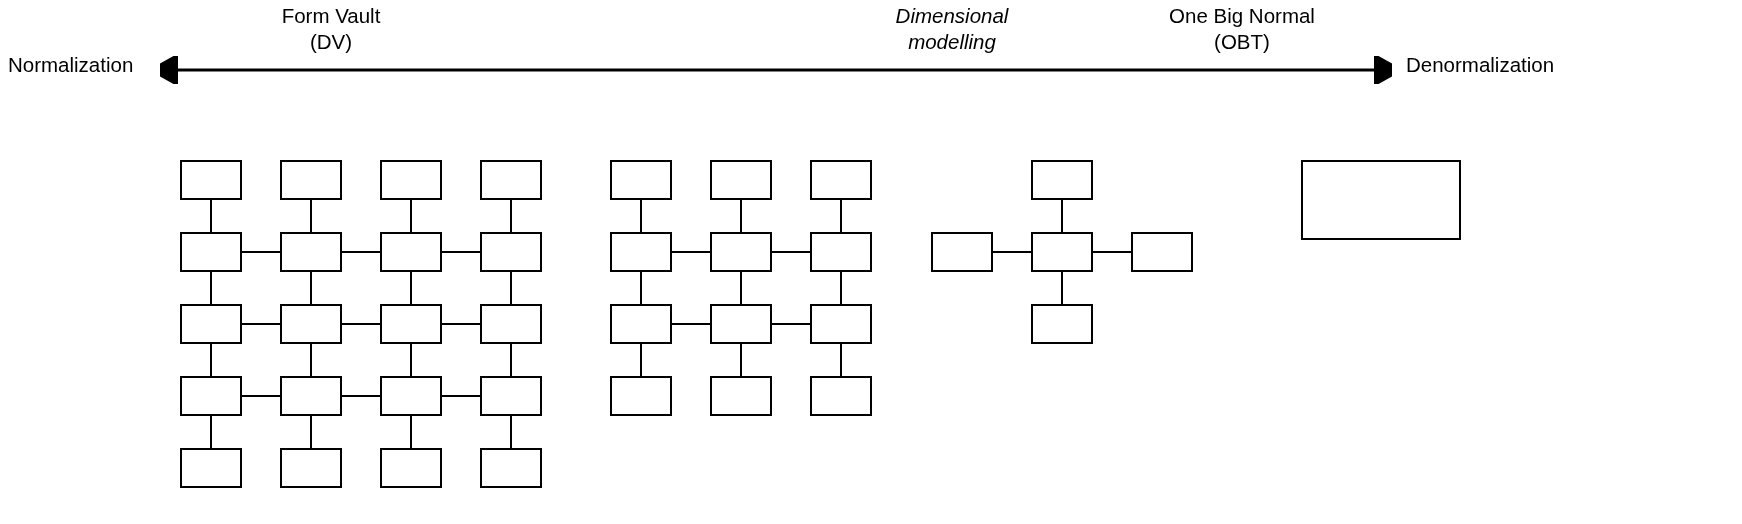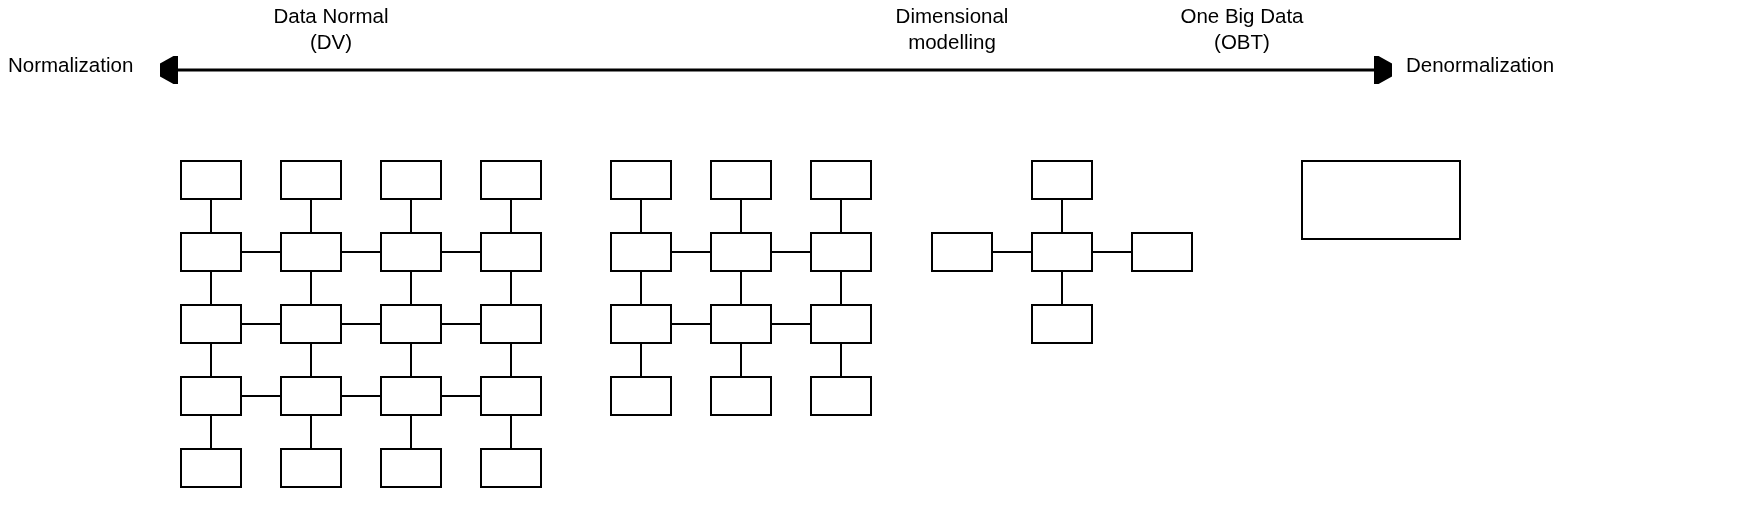--- a/index.html
+++ b/index.html
@@ -31,21 +31,21 @@
   .col-heading{
     position:absolute;
     font-size:20.5px;
     line-height:26px;
     text-align:center;
     white-space:pre-line;
     color:#000;
   }
   #heading-dv   {left:220px;  top:3px; width:222px;}
   #heading-3nf  {left:556px;  top:3px; width:222px;}
-  #heading-dim  {left:841px;  top:3px; width:222px;}
+  #heading-dim  {left:841px;  top:3px; width:222px;font-style:italic;}
   #heading-obt  {left:1131px; top:3px; width:222px;}
 
   
   .block{position:absolute;}
   .node{
     position:absolute;
     box-sizing:border-box;
     border:2.2px solid #000;
     background:#fff;
   }
@@ -61,28 +61,28 @@
   #block-dim {left:0;top:0;width:1742px;height:524px;}
   #block-obt {left:0;top:0;width:1742px;height:524px;}
 
   #obt-box{left:1301px;top:160px;width:160px;height:80px;}
 </style>
 </head>
 <body>
 
 <div id="stage">
 
-  <div class="col-heading" id="heading-dv">Data Normal
+  <div class="col-heading" id="heading-dv">Form Vault
 (DV)</div>
 
 
   <div class="col-heading" id="heading-dim">Dimensional
 modelling</div>
 
-  <div class="col-heading" id="heading-obt">One Big Data
+  <div class="col-heading" id="heading-obt">One Big Normal
 (OBT)</div>
 
   <div class="axis-label" id="axis-label-left">Normalization</div>
 
   <div class="axis-label" id="axis-label-right">Denormalization</div>
 
   <svg class="axis-arrow" viewBox="0 0 1232 28">
     <defs>
       <marker id="arrowL" markerWidth="11" markerHeight="11" refX="10" refY="5.5" orient="auto" markerUnits="strokeWidth">
         <path d="M10,0 L10,11 L0,5.5 z" fill="#000"></path>

